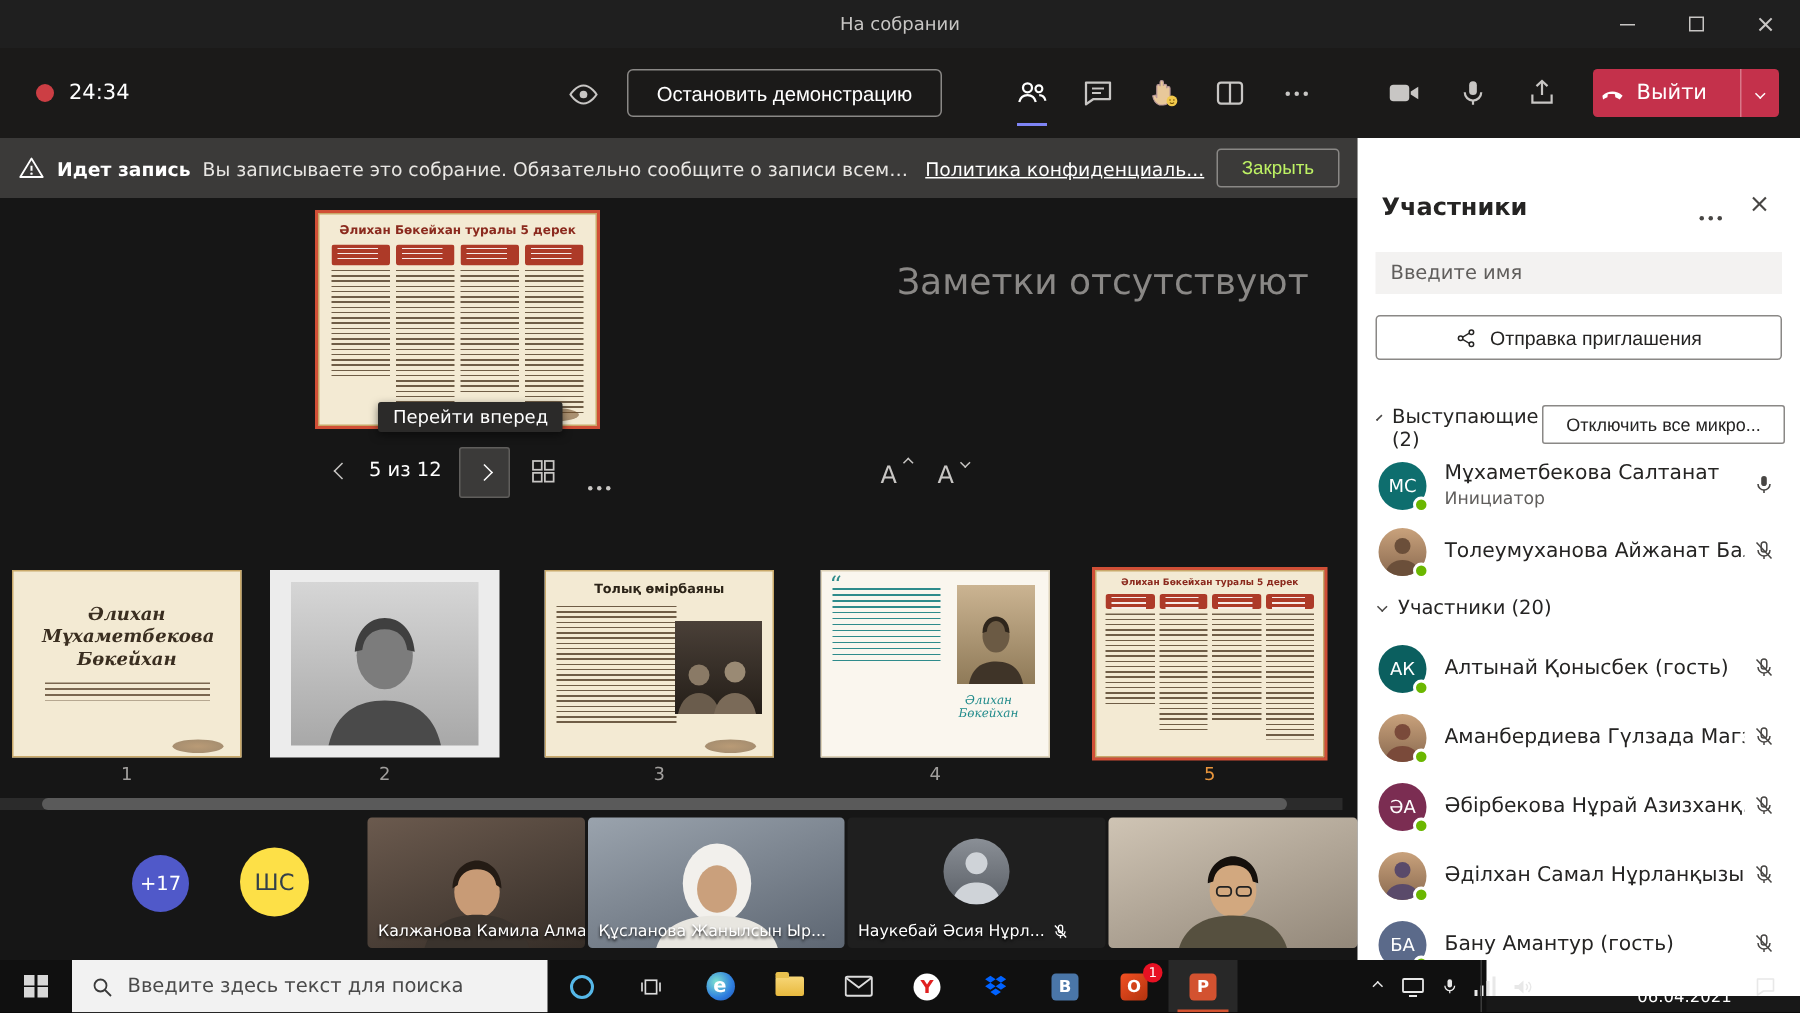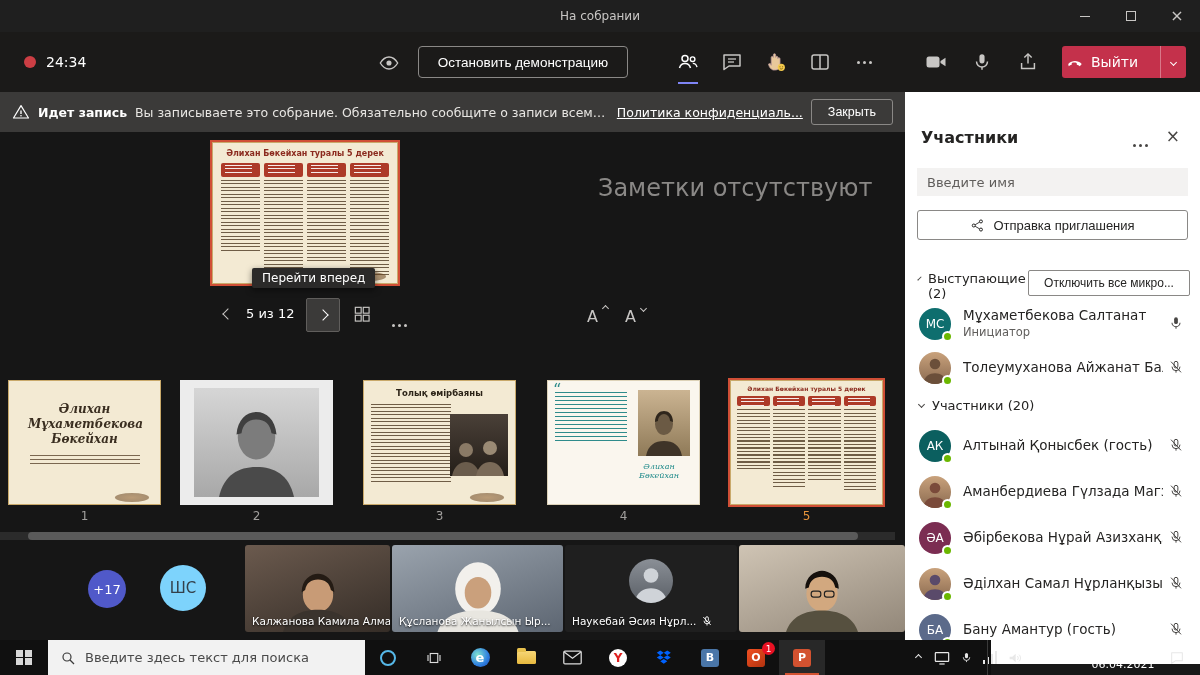--- a/index.html
+++ b/index.html
@@ -42,21 +42,21 @@
   .dots3 i{width:3px;height:3px;border-radius:50%;background:currentColor;}
 
   
   .stage{position:absolute;top:92px;left:0;width:905px;height:548px;background:#161616;}
 
   .banner{position:absolute;top:0;left:0;width:905px;height:40px;background:#3b3a39;display:flex;align-items:center;padding:0 12px;color:#fff;font-size:12.5px;gap:8px;white-space:nowrap;}
   .banner .warn{color:#fff;flex:none;}
   .banner b{font-size:12.5px;}
   .banner .msg{color:#e8e6e3;overflow:hidden;text-overflow:ellipsis;}
   .banner a{color:#fff;text-decoration:underline;}
-  .banner .close-btn{margin-left:auto;border:1px solid #8a8886;border-radius:3px;background:transparent;color:#ffffff;font-size:12.5px;padding:5px 16px;flex:none;}
+  .banner .close-btn{margin-left:auto;border:1px solid #8a8886;border-radius:3px;background:transparent;color:#bef264;font-size:12.5px;padding:5px 16px;flex:none;}
 
   
   .preview{position:absolute;left:210px;top:48px;width:190px;height:146px;border:2px solid var(--selected,#d04f36);background:#f3ead3;box-shadow:inset 0 0 0 1px #c9a96a;}
   .pv-title{margin-top:7px;text-align:center;font-size:8px;font-weight:bold;color:#8b2a1e;}
   .pv-table{display:flex;gap:4px;margin:5px 9px 0 9px;}
   .pcol{flex:1;display:flex;flex-direction:column;gap:3px;}
   .pcol-h{height:14px;background:#ad3a28;border-radius:2px;background-image:repeating-linear-gradient(rgba(255,255,255,.9) 0,rgba(255,255,255,.9) 1px,transparent 1px,transparent 3.5px);background-size:70% 10px;background-position:4px 2px;background-repeat:no-repeat;}
   .pcol-b{background-image:repeating-linear-gradient(#6f5d46 0,#6f5d46 1px,transparent 1px,transparent 3.5px);}
   .pcol:nth-child(1) .pcol-b{height:72px;} .pcol:nth-child(2) .pcol-b{height:92px;}
   .pcol:nth-child(3) .pcol-b{height:84px;} .pcol:nth-child(4) .pcol-b{height:96px;}
@@ -100,21 +100,21 @@
   .t5-table .pcol:nth-child(1) .pcol-b{height:62px;} .t5-table .pcol:nth-child(2) .pcol-b{height:80px;}
   .t5-table .pcol:nth-child(3) .pcol-b{height:72px;} .t5-table .pcol:nth-child(4) .pcol-b{height:84px;}
 
   
   .hscroll{position:absolute;left:0;top:440px;width:895px;height:8px;background:#2b2b2b;}
   .hthumb{position:absolute;left:28px;top:0;width:830px;height:8px;background:#5a5a5a;border-radius:4px;}
 
   
   .videostrip{position:absolute;left:0;top:453px;width:905px;height:87px;}
   .overflow-badge{position:absolute;left:88px;top:25px;width:38px;height:38px;border-radius:50%;background:#5059c9;color:#fff;font-size:13px;display:flex;align-items:center;justify-content:center;}
-  .initials-big{position:absolute;left:160px;top:20px;width:46px;height:46px;border-radius:50%;background:#7dd3fc;color:#33404a;font-size:15px;display:flex;align-items:center;justify-content:center;text-align:center;}
+  .initials-big{position:absolute;left:160px;top:20px;width:46px;height:46px;border-radius:50%;background:#fde047;color:#33404a;font-size:15px;display:flex;align-items:center;justify-content:center;text-align:center;}
   .tile{position:absolute;top:0;height:87px;border-radius:3px;overflow:hidden;}
   .tile .nm{position:absolute;left:7px;bottom:5px;color:#fff;font-size:10.5px;text-shadow:0 1px 2px rgba(0,0,0,.9);display:flex;align-items:center;gap:5px;white-space:nowrap;}
   .tile1{left:245px;width:145px;background:linear-gradient(160deg,#6b5a4e,#352d27);}
   .tile2{left:392px;width:171px;background:linear-gradient(160deg,#9aa3ad,#5d6672);}
   .tile3{left:565px;width:172px;background:#1f1f1f;}
   .tile4{left:739px;width:166px;background:linear-gradient(160deg,#cfc4b4,#93887a);}
   .tile svg.person{position:absolute;left:50%;transform:translateX(-50%);bottom:0;}
   .tile3 .ava{position:absolute;left:50%;top:14px;transform:translateX(-50%);width:44px;height:44px;border-radius:50%;background:linear-gradient(#8a8f96,#5a5f66);overflow:hidden;}
 
   

